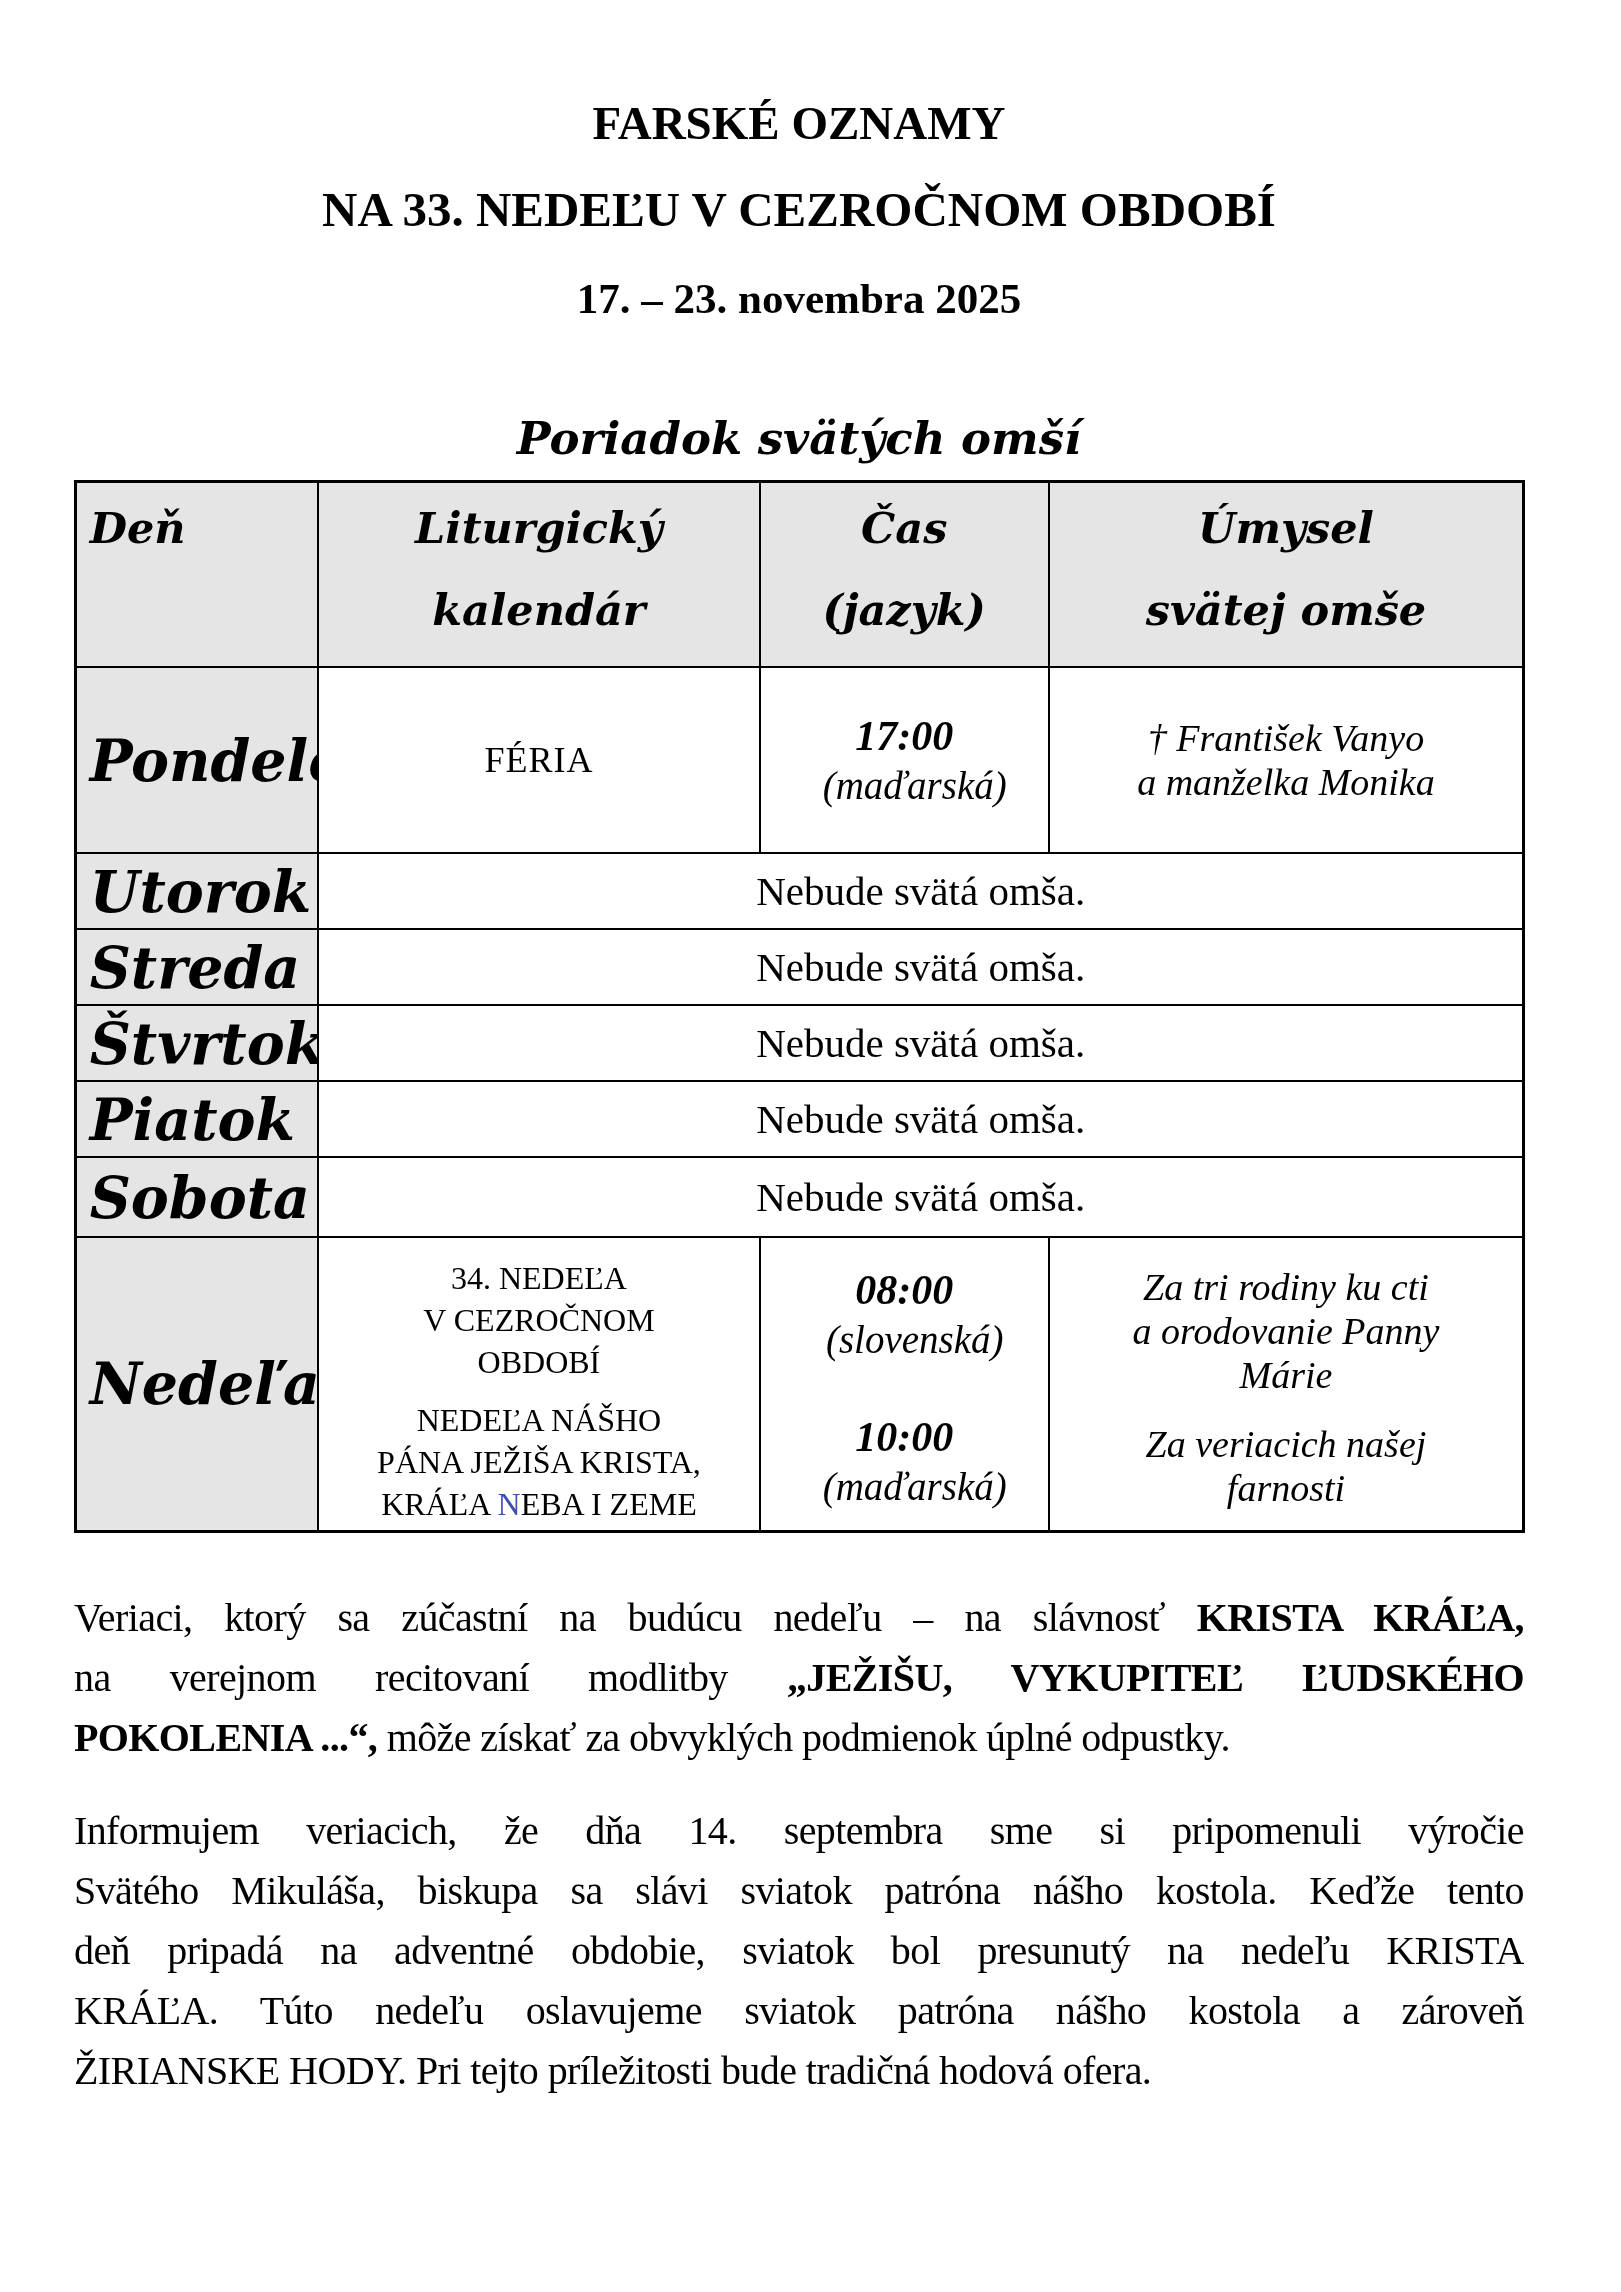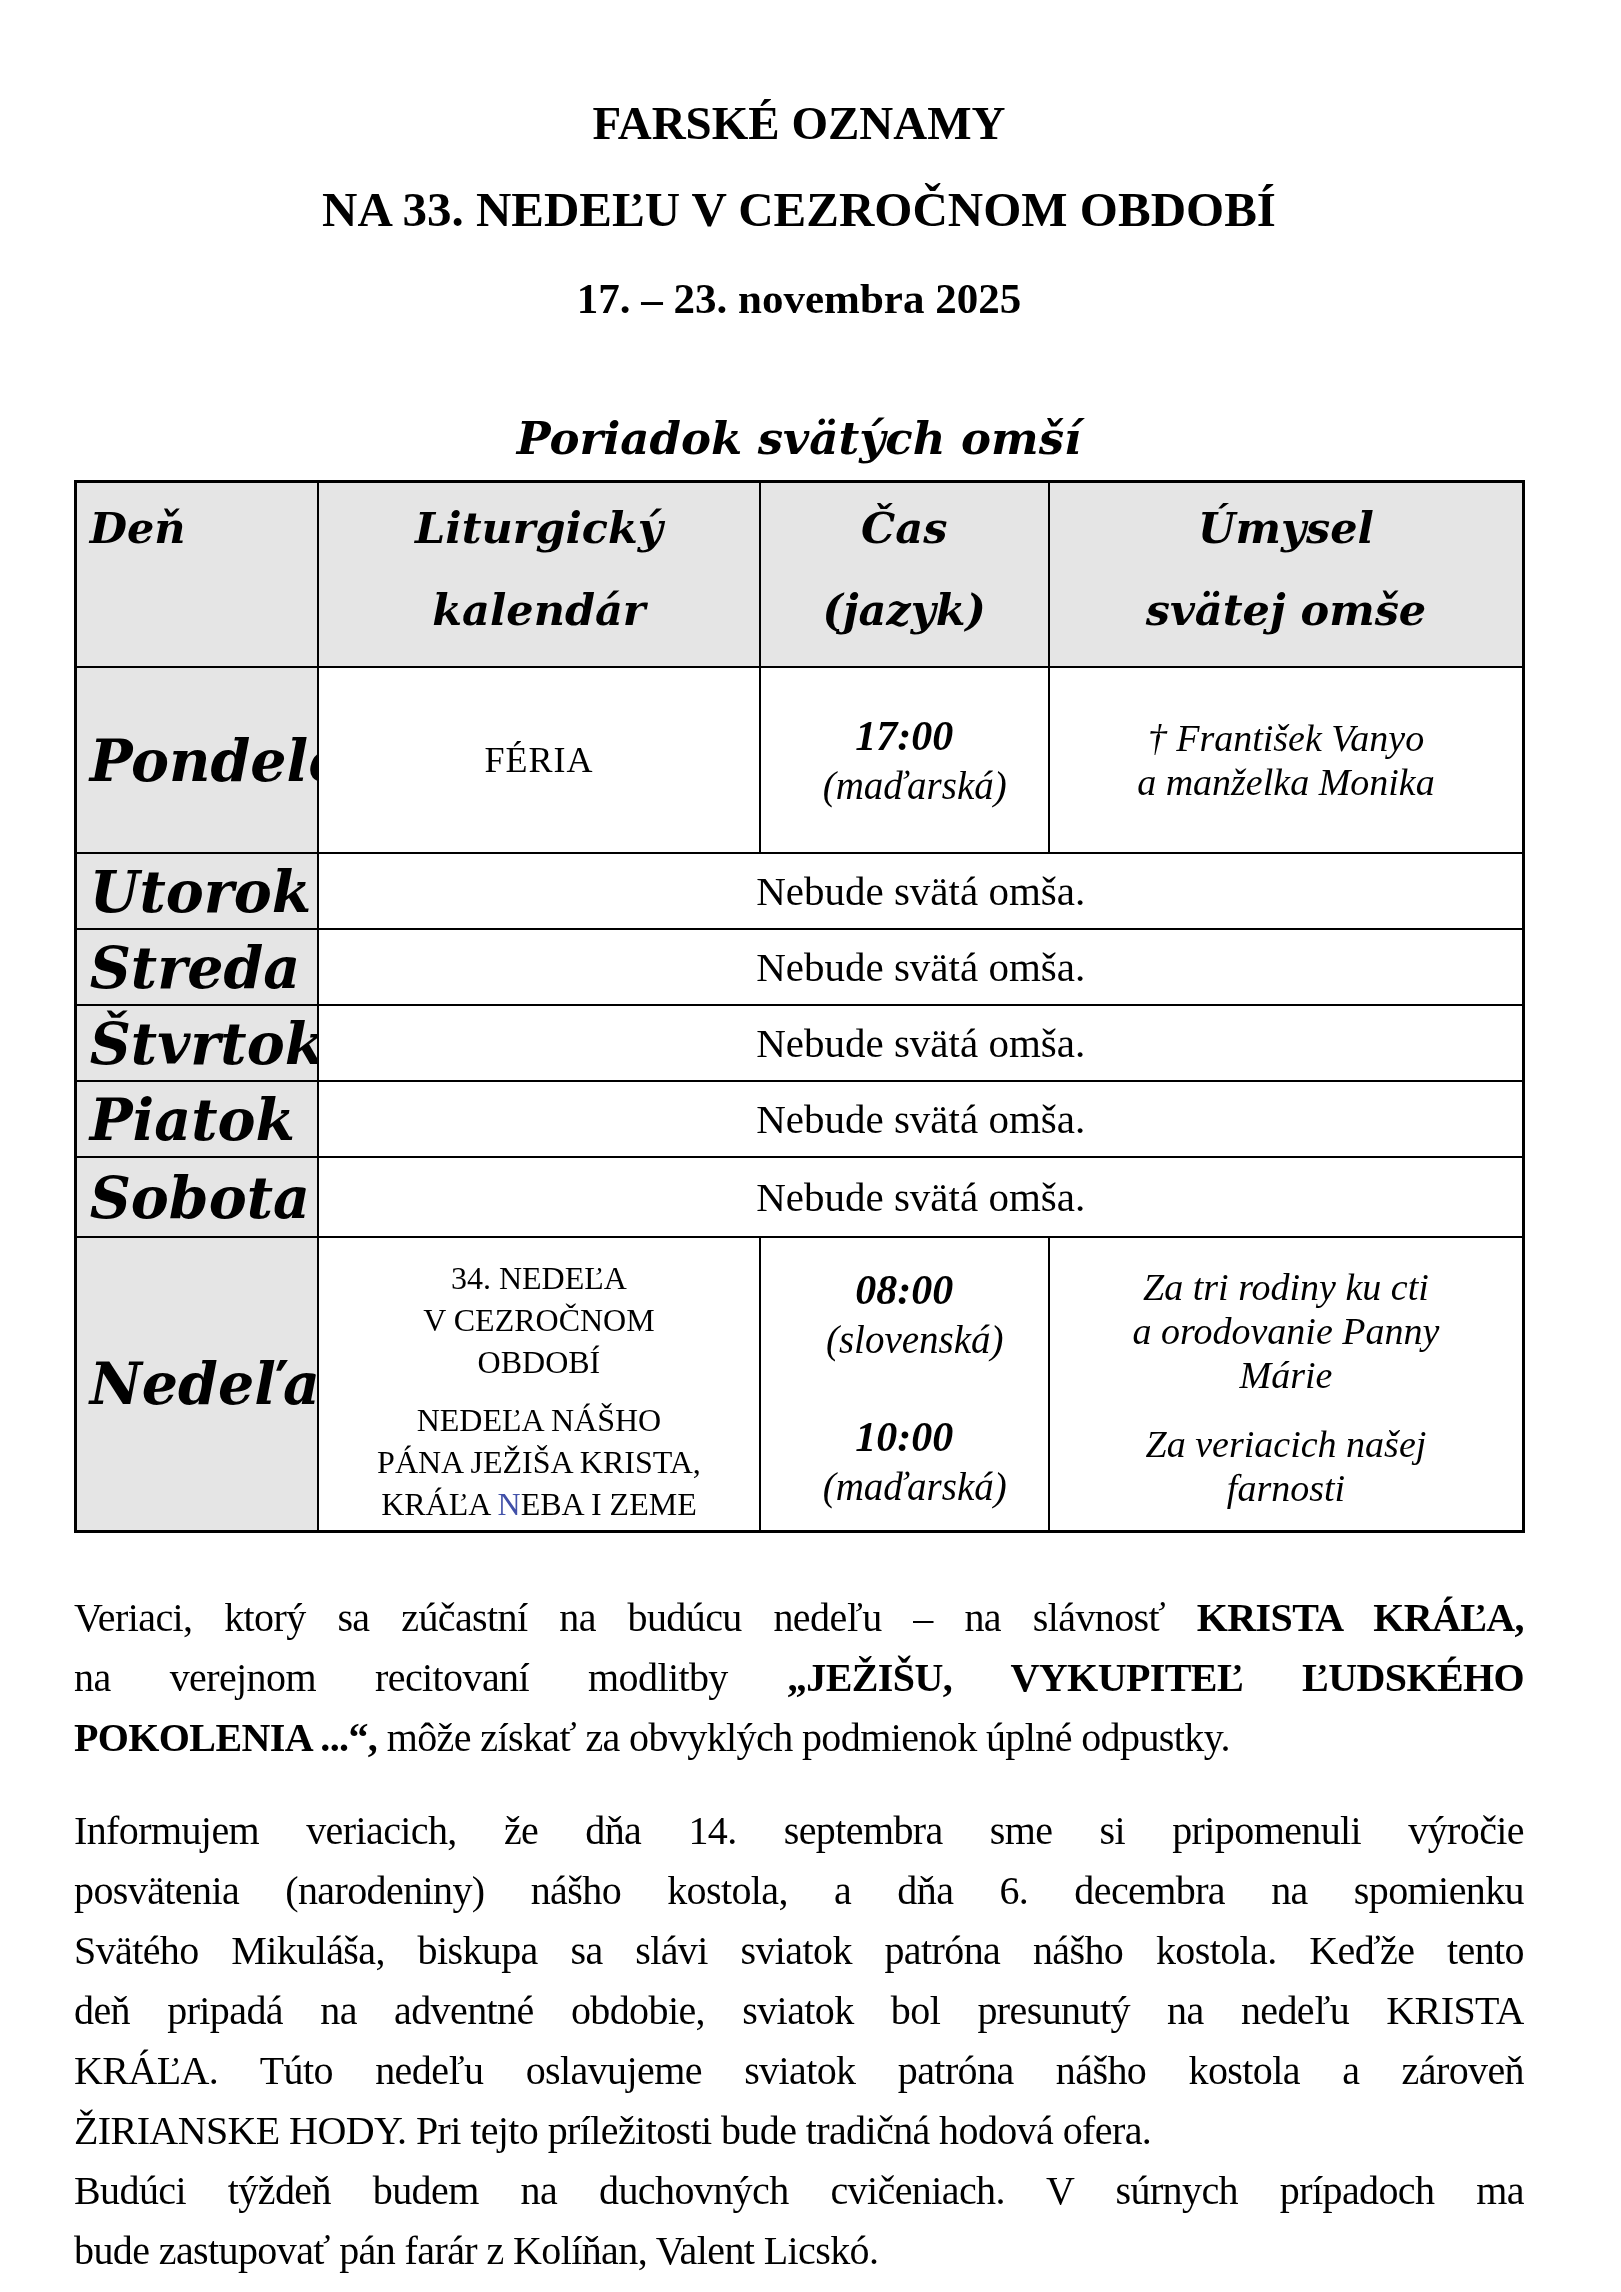--- a/index.html
+++ b/index.html
@@ -198,26 +198,21 @@
     </table>
 
   <div class="para para1">
     <span class="pline"><span>Veriaci, ktorý sa zúčastní na budúcu nedeľu – na slávnosť </span><span class="b">KRISTA KRÁĽA,</span></span>
     <span class="pline"><span>na verejnom recitovaní modlitby </span><span class="b">„JEŽIŠU, VYKUPITEĽ ĽUDSKÉHO</span></span>
     <span class="pline last"><span class="b">POKOLENIA ...“,</span><span> môže získať za obvyklých podmienok úplné odpustky.</span></span>
   </div>
 
   <div class="para para2">
     <span class="pline">Informujem veriacich, že dňa 14. septembra sme si pripomenuli výročie</span>
-    <span class="pline">posvätenia (narodeniny) nášho kostola, a dňa 6. decembra na spomienku</span>
     <span class="pline">Svätého Mikuláša, biskupa sa slávi sviatok patróna nášho kostola. Keďže tento</span>
     <span class="pline">deň pripadá na adventné obdobie, sviatok bol presunutý na nedeľu KRISTA</span>
     <span class="pline">KRÁĽA. Túto nedeľu oslavujeme sviatok patróna nášho kostola a zároveň</span>
     <span class="pline last">ŽIRIANSKE HODY. Pri tejto príležitosti bude tradičná hodová ofera.</span>
   </div>
 
-  <div class="para para3">
-    <span class="pline">Budúci týždeň budem na duchovných cvičeniach. V súrnych prípadoch ma</span>
-    <span class="pline last">bude zastupovať pán farár z Kolíňan, Valent Licskó.</span>
-  </div>
 
 </div>
 
 
 </body></html>

